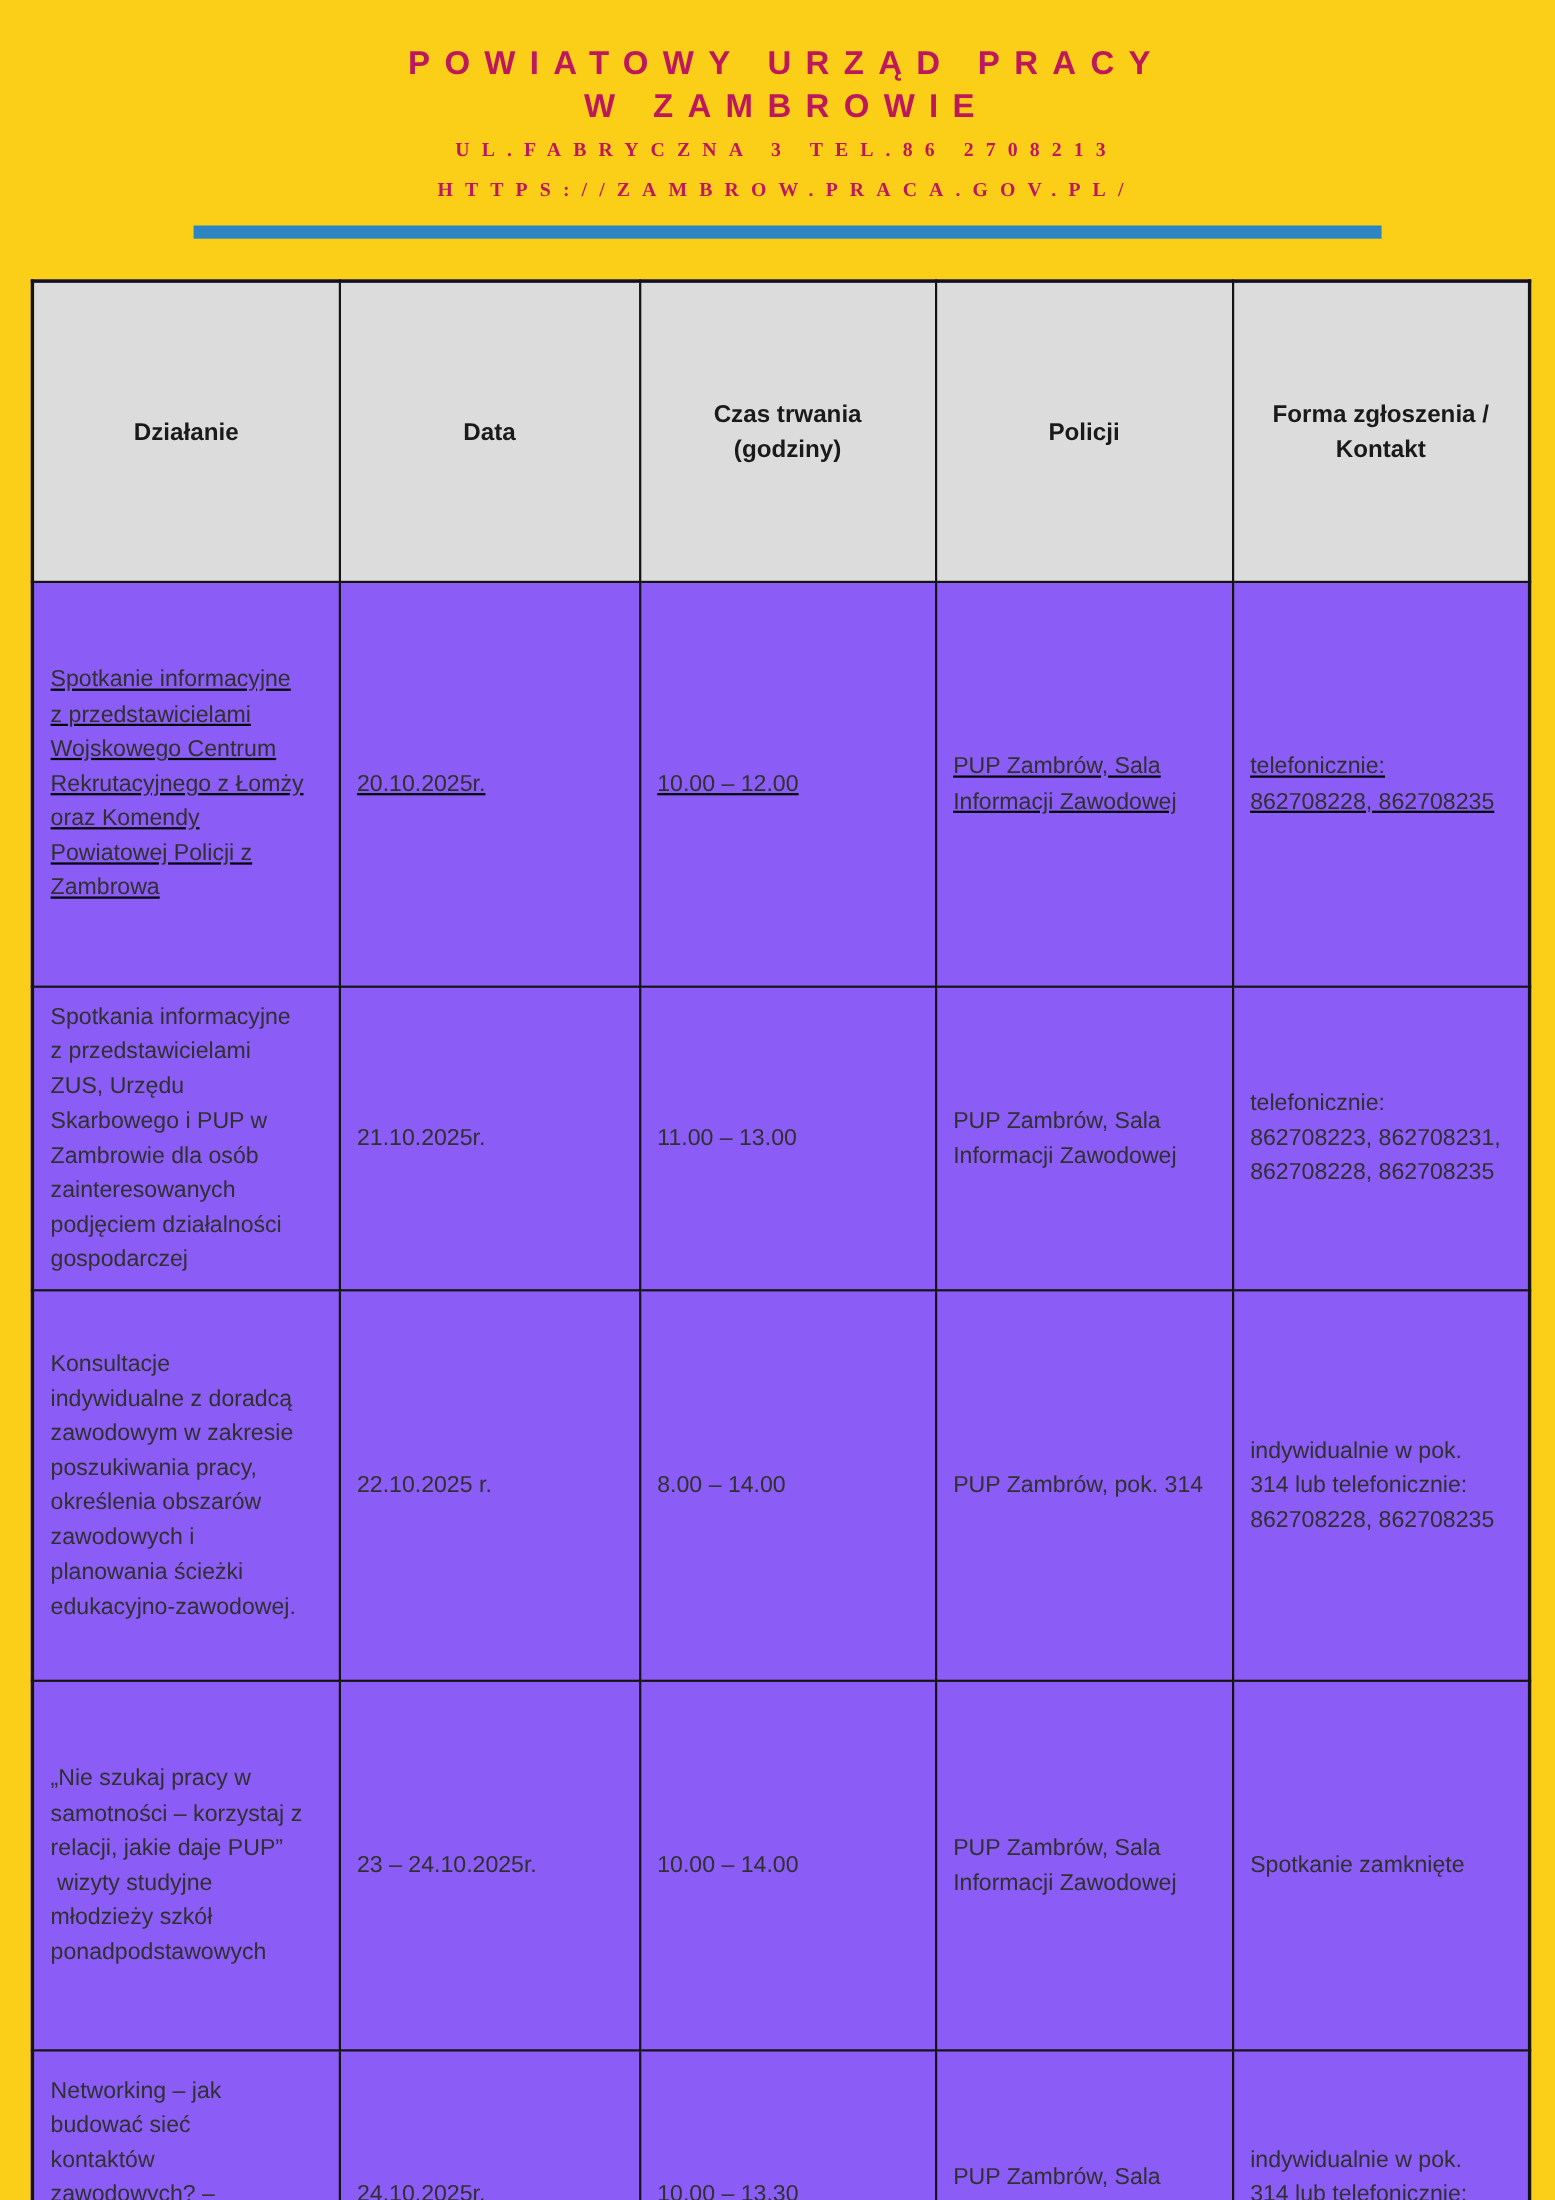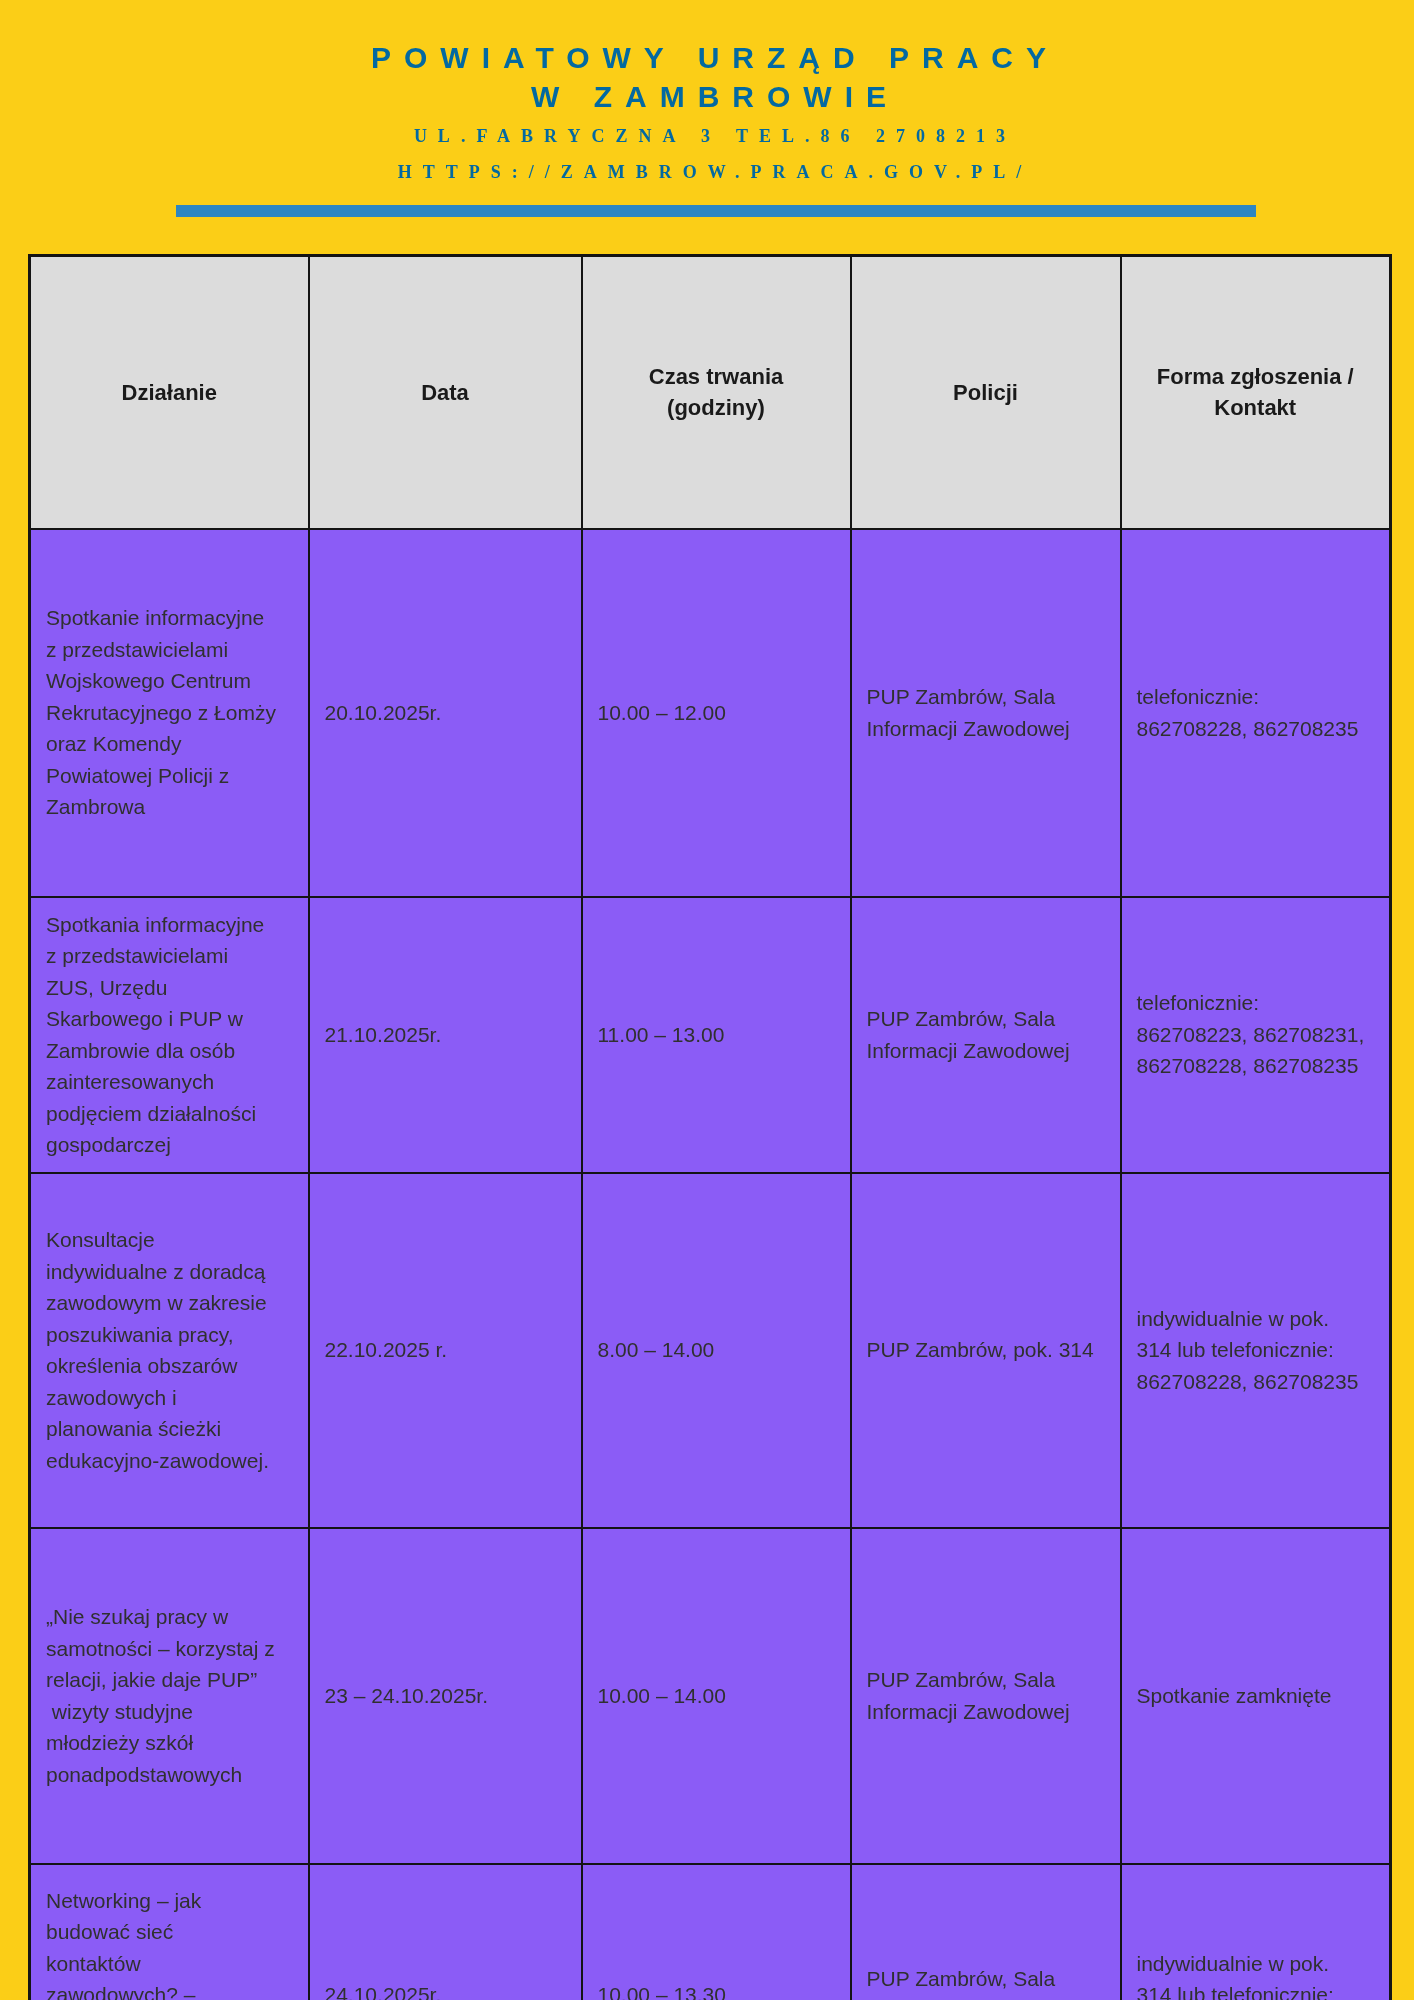--- a/index.html
+++ b/index.html
@@ -8,21 +8,21 @@
     background:#FBCE17;
     position:relative;
     overflow:hidden;
     font-family:"Liberation Sans", sans-serif;
   }
   
   .letterhead{
     position:absolute;top:38px;left:0;right:0;
     text-align:center;
     margin-left:16px;
-    color:#0369a1;
+    color:#be185d;
     font-weight:bold;
   }
   .lh-line1,.lh-line2{
     font-size:30px;line-height:39px;letter-spacing:13px;
   }
   .lh-line3{
     font-size:18px;line-height:40px;letter-spacing:11px;font-family:Liberation Serif, serif;
   }
   .lh-line4{
     font-size:18px;line-height:33px;letter-spacing:11px;font-family:Liberation Serif, serif;
@@ -60,21 +60,21 @@
     padding:4px 8px;
   }
   table.schedule td{
     color:#303030;
     font-size:21px;
     line-height:31.5px;
     text-align:left;
     padding:8px 10px 8px 15px;
   }
   tr.hdr{height:273px;}
-  tr.r1{height:368px;}
+  tr.r1{height:368px;text-decoration:underline;}
   tr.r2{height:276px;}
   tr.r3{height:355px;}
   tr.r4{height:336px;}
   tr.r5{height:263px;}
 </style>
 </head>
 <body>
 
 <div class="letterhead">
   <div class="lh-line1">POWIATOWY URZĄD PRACY</div>

